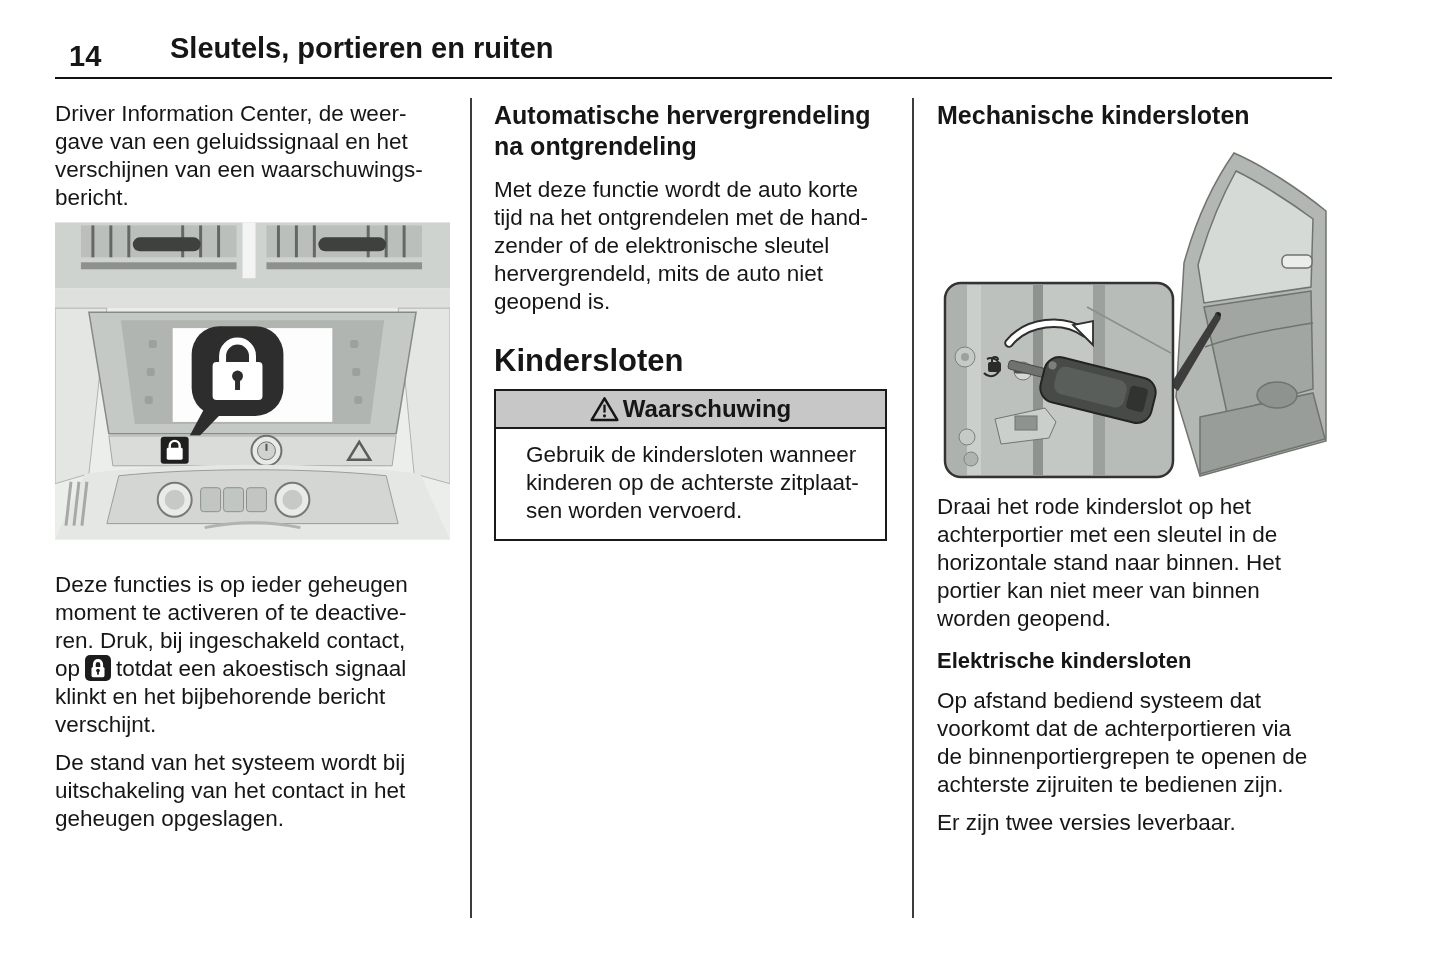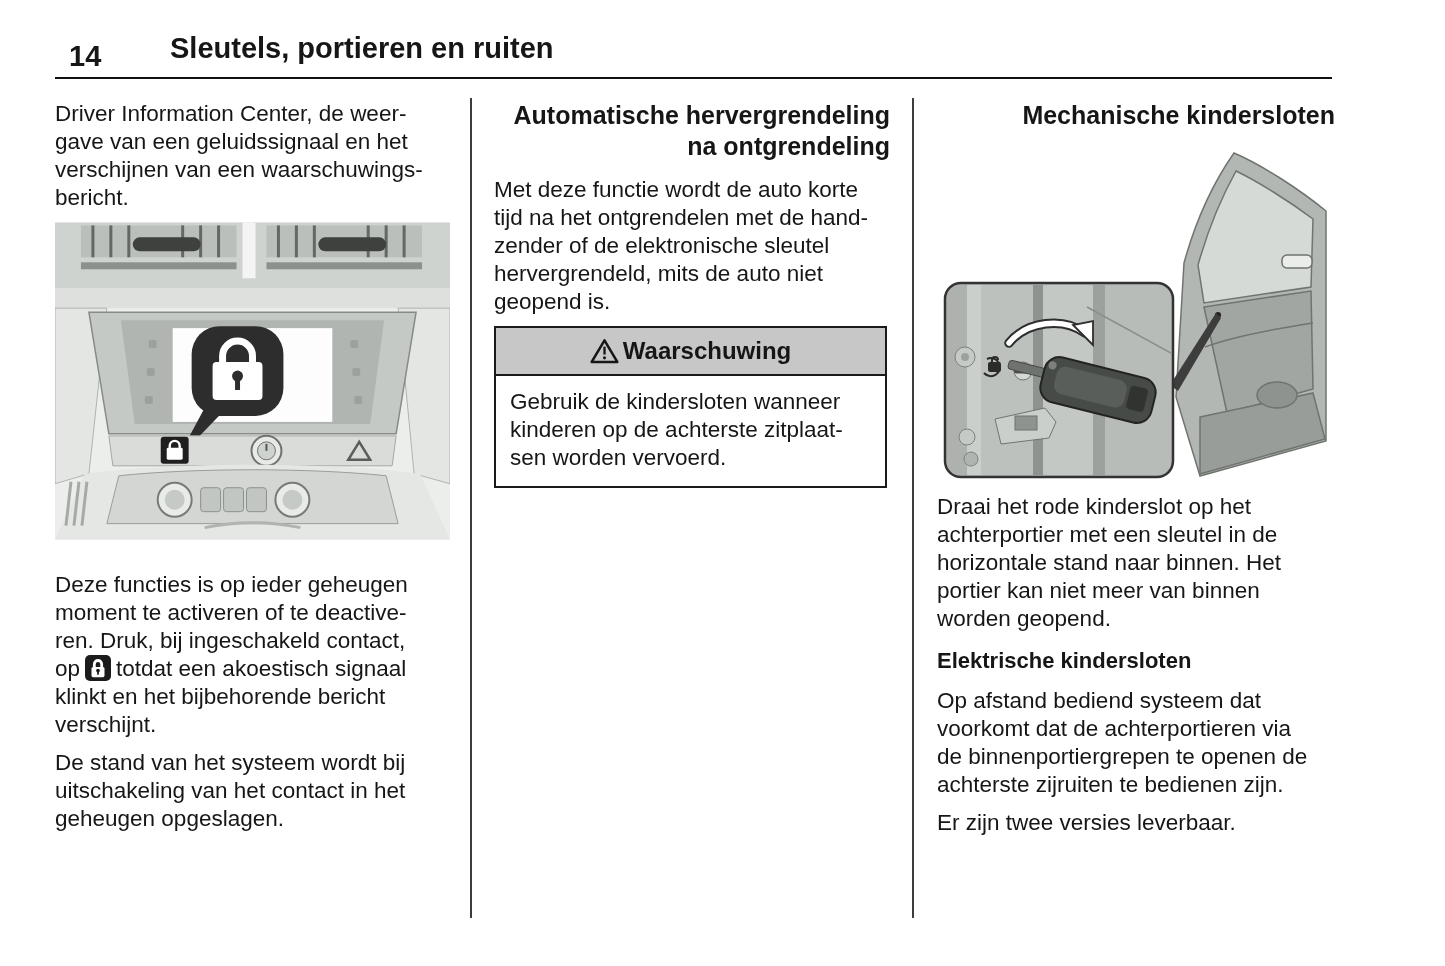--- a/index.html
+++ b/index.html
@@ -29,21 +29,21 @@
   .vdiv.d1 { left:470px; }
   .vdiv.d2 { left:912px; }
   .col { position:absolute; top:100px; }
   .col1 { left:55px;  width:395px; }
   .col2 { left:494px; width:396px; }
   .col3 { left:937px; width:398px; }
   p.body {
     font-size:22.5px; line-height:28px; margin:0 0 10px 0;
   }
   h2.sec {
-    font-size:25px; line-height:31px; font-weight:bold; margin:0 0 14px 0;text-align:right;
+    font-size:25px; line-height:31px; font-weight:bold; margin:0 0 14px 0;
   }
   h1.big {
     font-size:31px; line-height:38px; font-weight:bold; margin:26px 0 9px 0;
   }
   h3.sub {
     font-size:22px; line-height:30px; font-weight:bold; margin:13px 0 11px 0;
   }
   figure.fig { margin:10px 0 27px 0; }
   figure.fig3 { margin:14px 0 9px 0; }
   .inline-lock {
@@ -54,26 +54,26 @@
   .inline-lock svg { display:block; width:26px; height:26px; }
   
   .warnbox {
     margin-top:9px;
     border:2.5px solid #1a1a1a;
     width:393px;
   }
   .warnbox-head {
     background:#c7c7c7;
     border-bottom:2.5px solid #1a1a1a;
-    height:48px;
+    height:38px;
     display:flex; align-items:center; justify-content:center; gap:4px;
   }
   .warnbox-head .wtitle { font-size:24px; font-weight:bold; }
   .warnbox-body {
-    padding:12px 14px 14px 14px;
+    padding:12px 14px 14px 30px;
     font-size:22.5px; line-height:28px;
   }
 </style>
 </head>
 <body>
 
 <span class="hdr-num">14</span>
 <span class="hdr-title">Sleutels, portieren en ruiten</span>
 <div class="hdr-rule"></div>
 
@@ -194,20 +194,21 @@
 </div>
 
 <div class="col col2">
   <h2 class="sec pre">Automatische hervergrendeling
 na ontgrendeling</h2>
   <p class="body pre">Met deze functie wordt de auto korte
 tijd na het ontgrendelen met de hand-
 zender of de elektronische sleutel
 hervergrendeld, mits de auto niet
 geopend is.</p>
+  <h1 class="big">Kindersloten</h1>
 
   <div class="warnbox">
     <div class="warnbox-head">
       <svg width="29" height="26" viewBox="0 0 30 27">
         <path d="M15,2.5 L28.3,24.8 H1.7 Z" fill="none" stroke="#161616" stroke-width="2.6" stroke-linejoin="round"></path>
         <rect x="13.8" y="9" width="2.4" height="8.2" fill="#161616"></rect>
         <circle cx="15" cy="20.6" r="1.6" fill="#161616"></circle>
       </svg>
       <span class="wtitle">Waarschuwing</span>
     </div>

